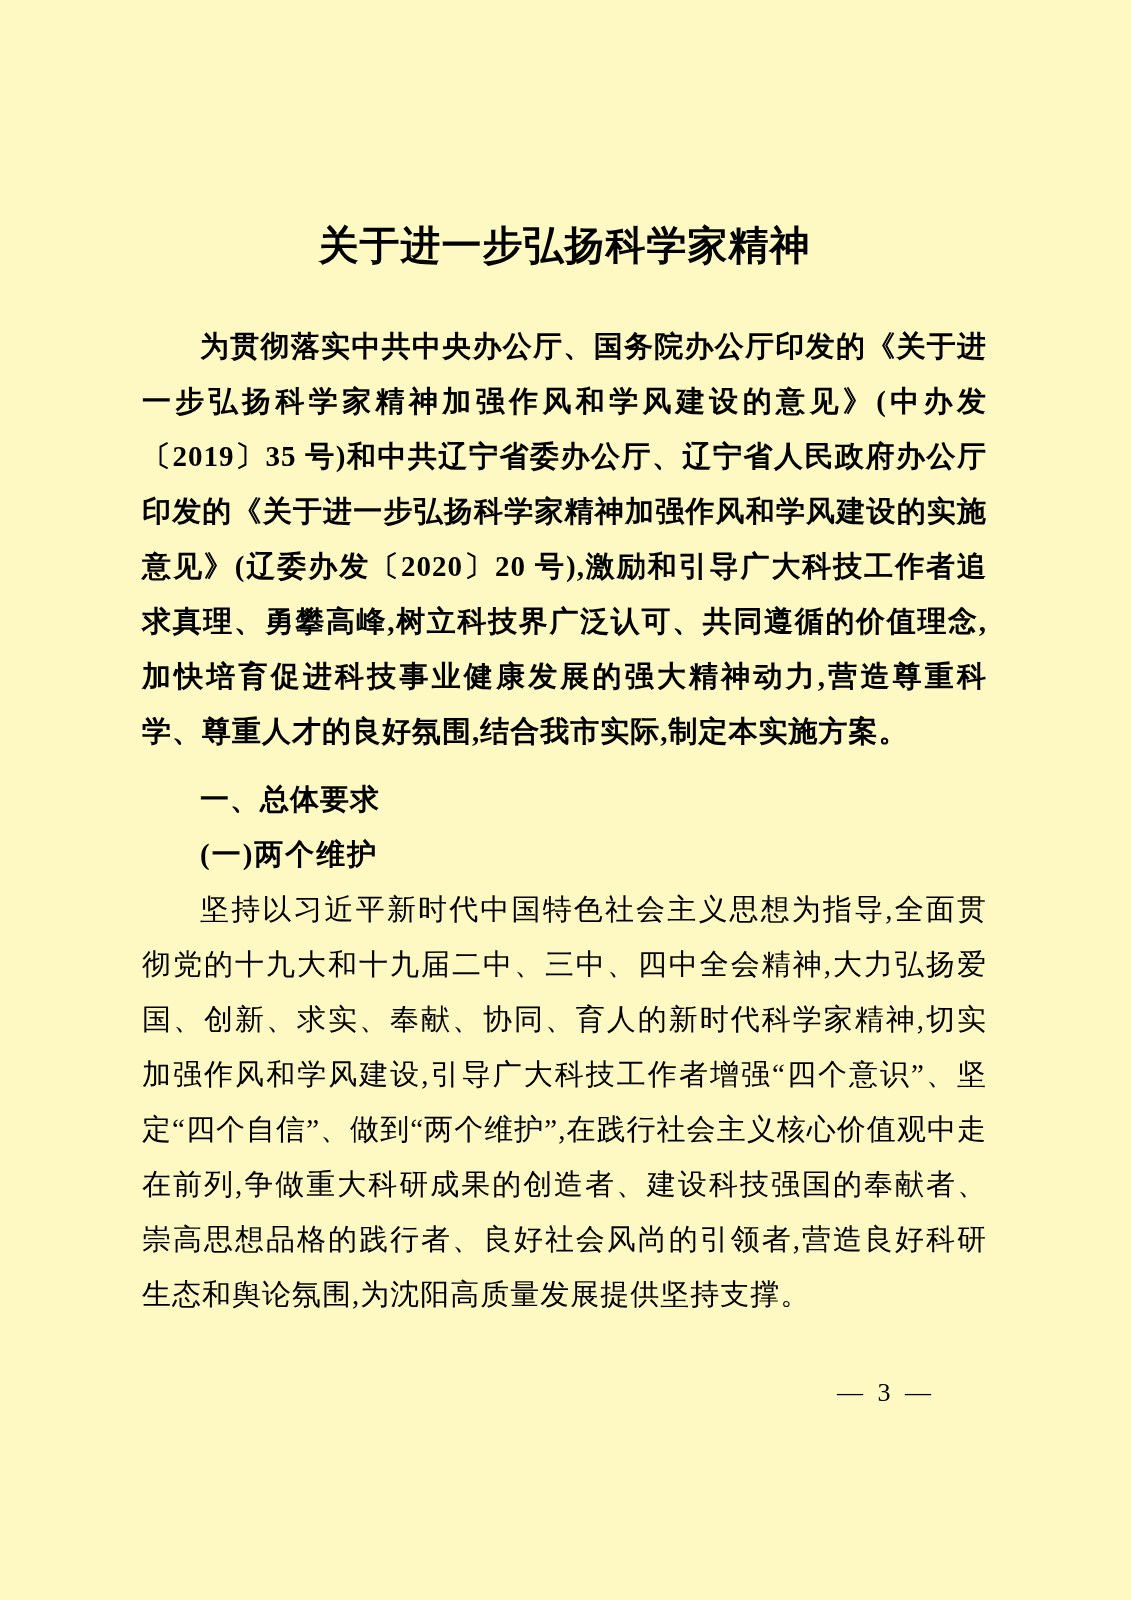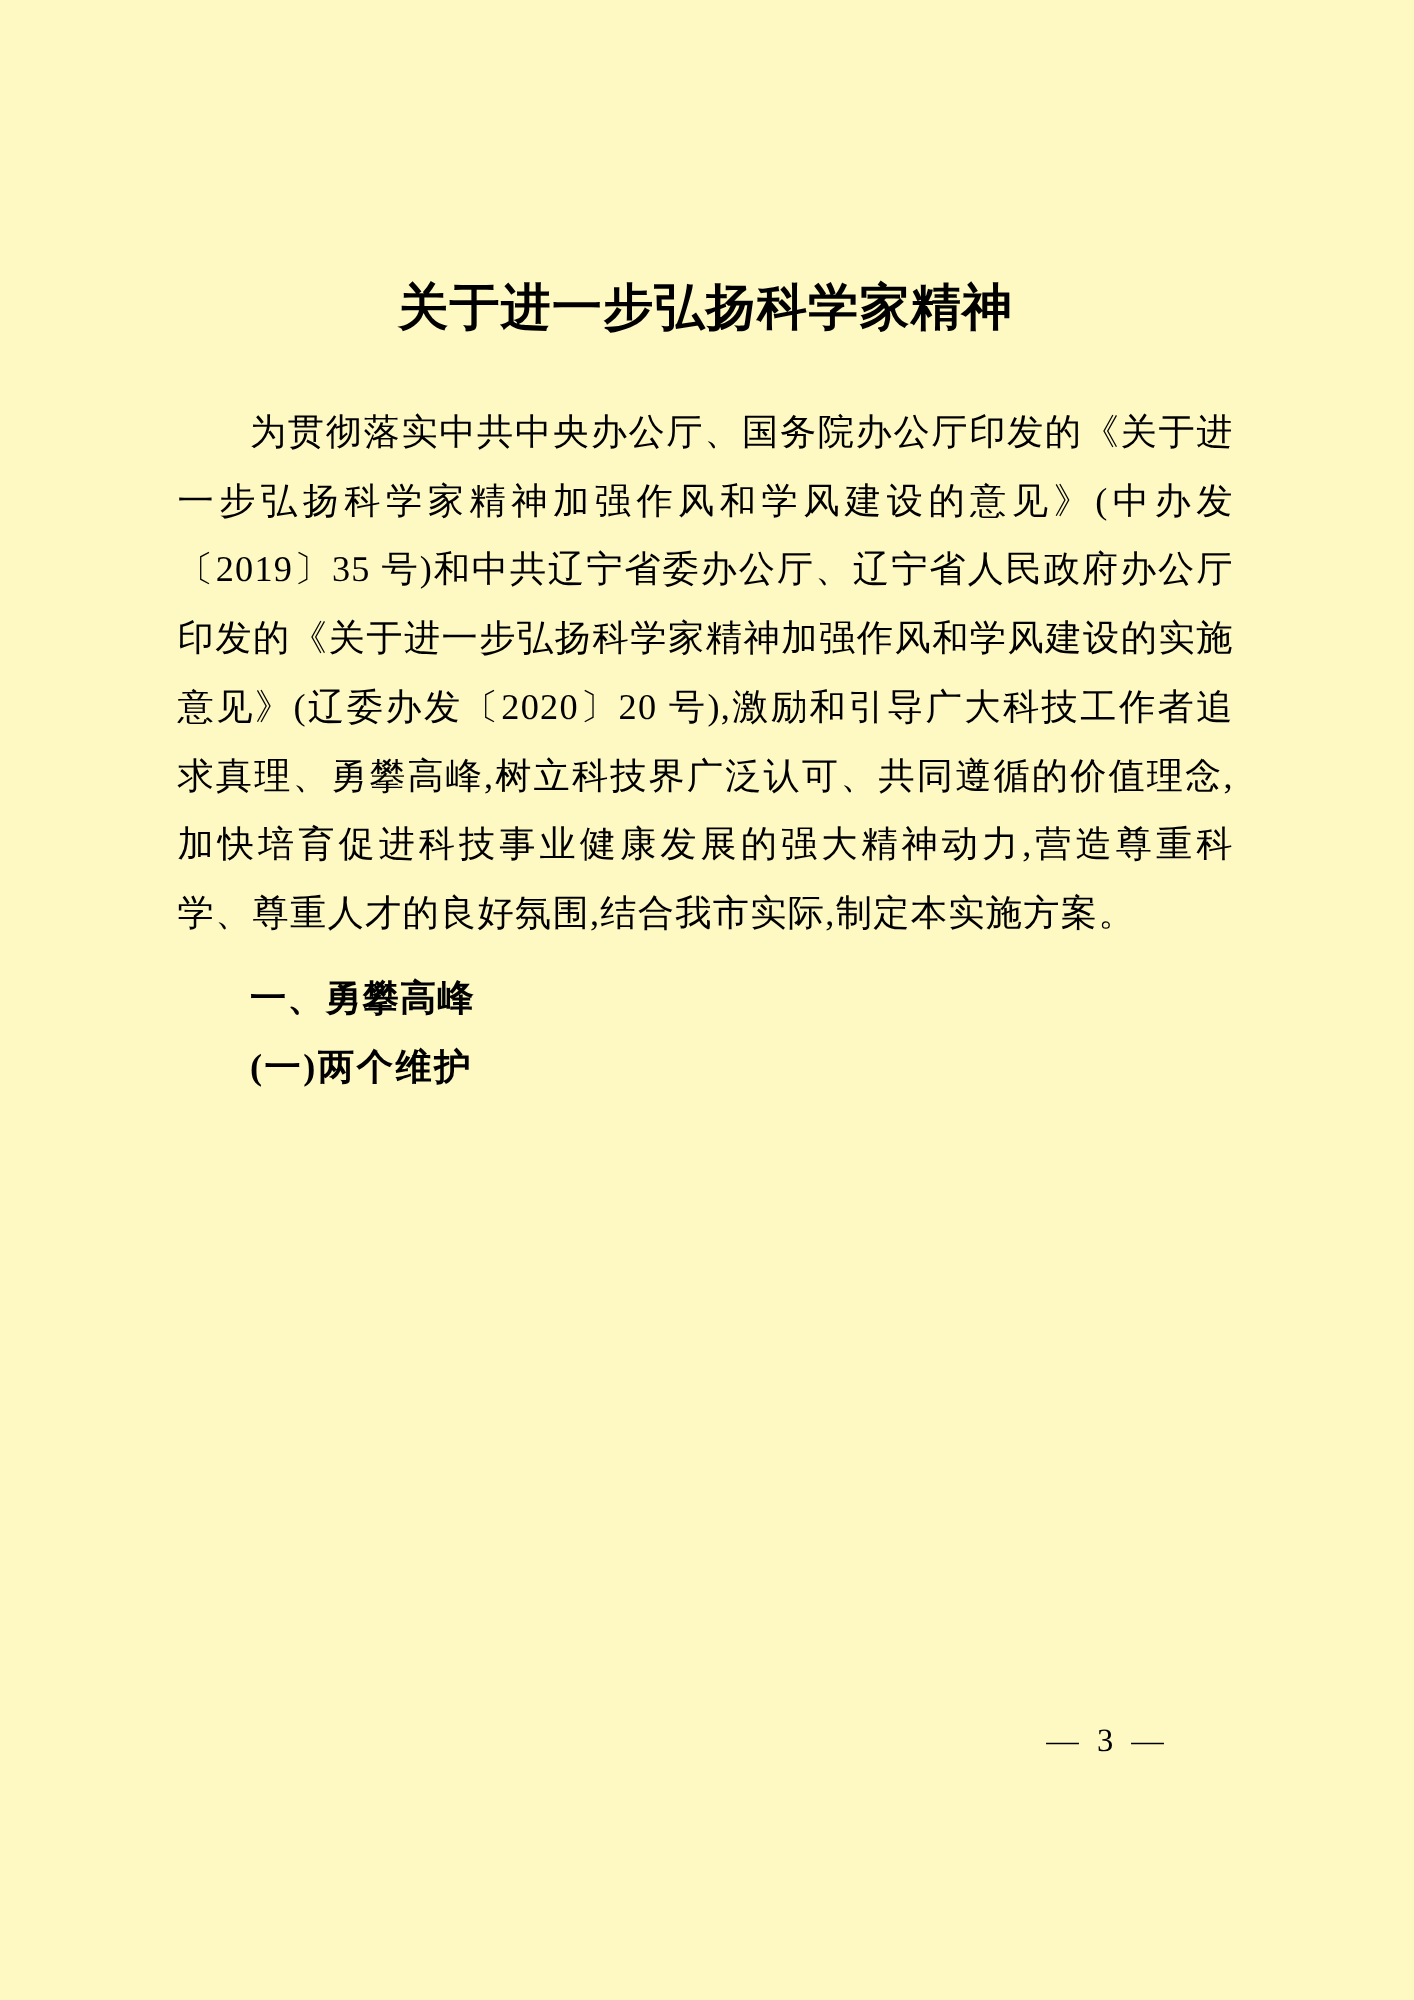--- a/index.html
+++ b/index.html
@@ -29,21 +29,21 @@
     font-family: "Liberation Serif", "DejaVu Serif", serif;
   }
   .para {
     font-size: 29px;
     line-height: 55px;
     letter-spacing: 1px;
     text-align: justify;
     text-indent: 2em;
     font-family: "Liberation Serif", "DejaVu Serif", serif;
   }
-  .para-first { margin-top: 44px; }
+  .para-first { margin-top: 44px; font-weight: bold; }
   .section-heading {
     font-size: 29px;
     font-weight: bold;
     line-height: 55px;
     letter-spacing: 1px;
     text-indent: 2em;
     margin-top: 13px;
     font-family: "Liberation Sans", "DejaVu Sans", sans-serif;
   }
   .sub-heading {
@@ -64,17 +64,18 @@
 </style>
 </head>
 <body>
 
 <div class="page">
   <div class="content">
     <h1 class="doc-title">
       <span>关于进一步弘扬科学家精神</span><br>
     </h1>
     <p class="para para-first">为贯彻落实中共中央办公厅、国务院办公厅印发的《关于进一步弘扬科学家精神加强作风和学风建设的意见》(中办发〔2019〕35 号)和中共辽宁省委办公厅、辽宁省人民政府办公厅印发的《关于进一步弘扬科学家精神加强作风和学风建设的实施意见》(辽委办发〔2020〕20 号),激励和引导广大科技工作者追求真理、勇攀高峰,树立科技界广泛认可、共同遵循的价值理念,加快培育促进科技事业健康发展的强大精神动力,营造尊重科学、尊重人才的良好氛围,结合我市实际,制定本实施方案。</p>
-    <h2 class="section-heading">一、勇攀高峰</h2>
+    <h2 class="section-heading">一、总体要求</h2>
     <h3 class="sub-heading">(一)两个维护</h3>
+    <p class="para">坚持以习近平新时代中国特色社会主义思想为指导,全面贯彻党的十九大和十九届二中、三中、四中全会精神,大力弘扬爱国、创新、求实、奉献、协同、育人的新时代科学家精神,切实加强作风和学风建设,引导广大科技工作者增强“四个意识”、坚定“四个自信”、做到“两个维护”,在践行社会主义核心价值观中走在前列,争做重大科研成果的创造者、建设科技强国的奉献者、崇高思想品格的践行者、良好社会风尚的引领者,营造良好科研生态和舆论氛围,为沈阳高质量发展提供坚持支撑。</p>
   </div>
   <div class="page-number">— 3 —</div>
 </div>
 
 </body></html>

